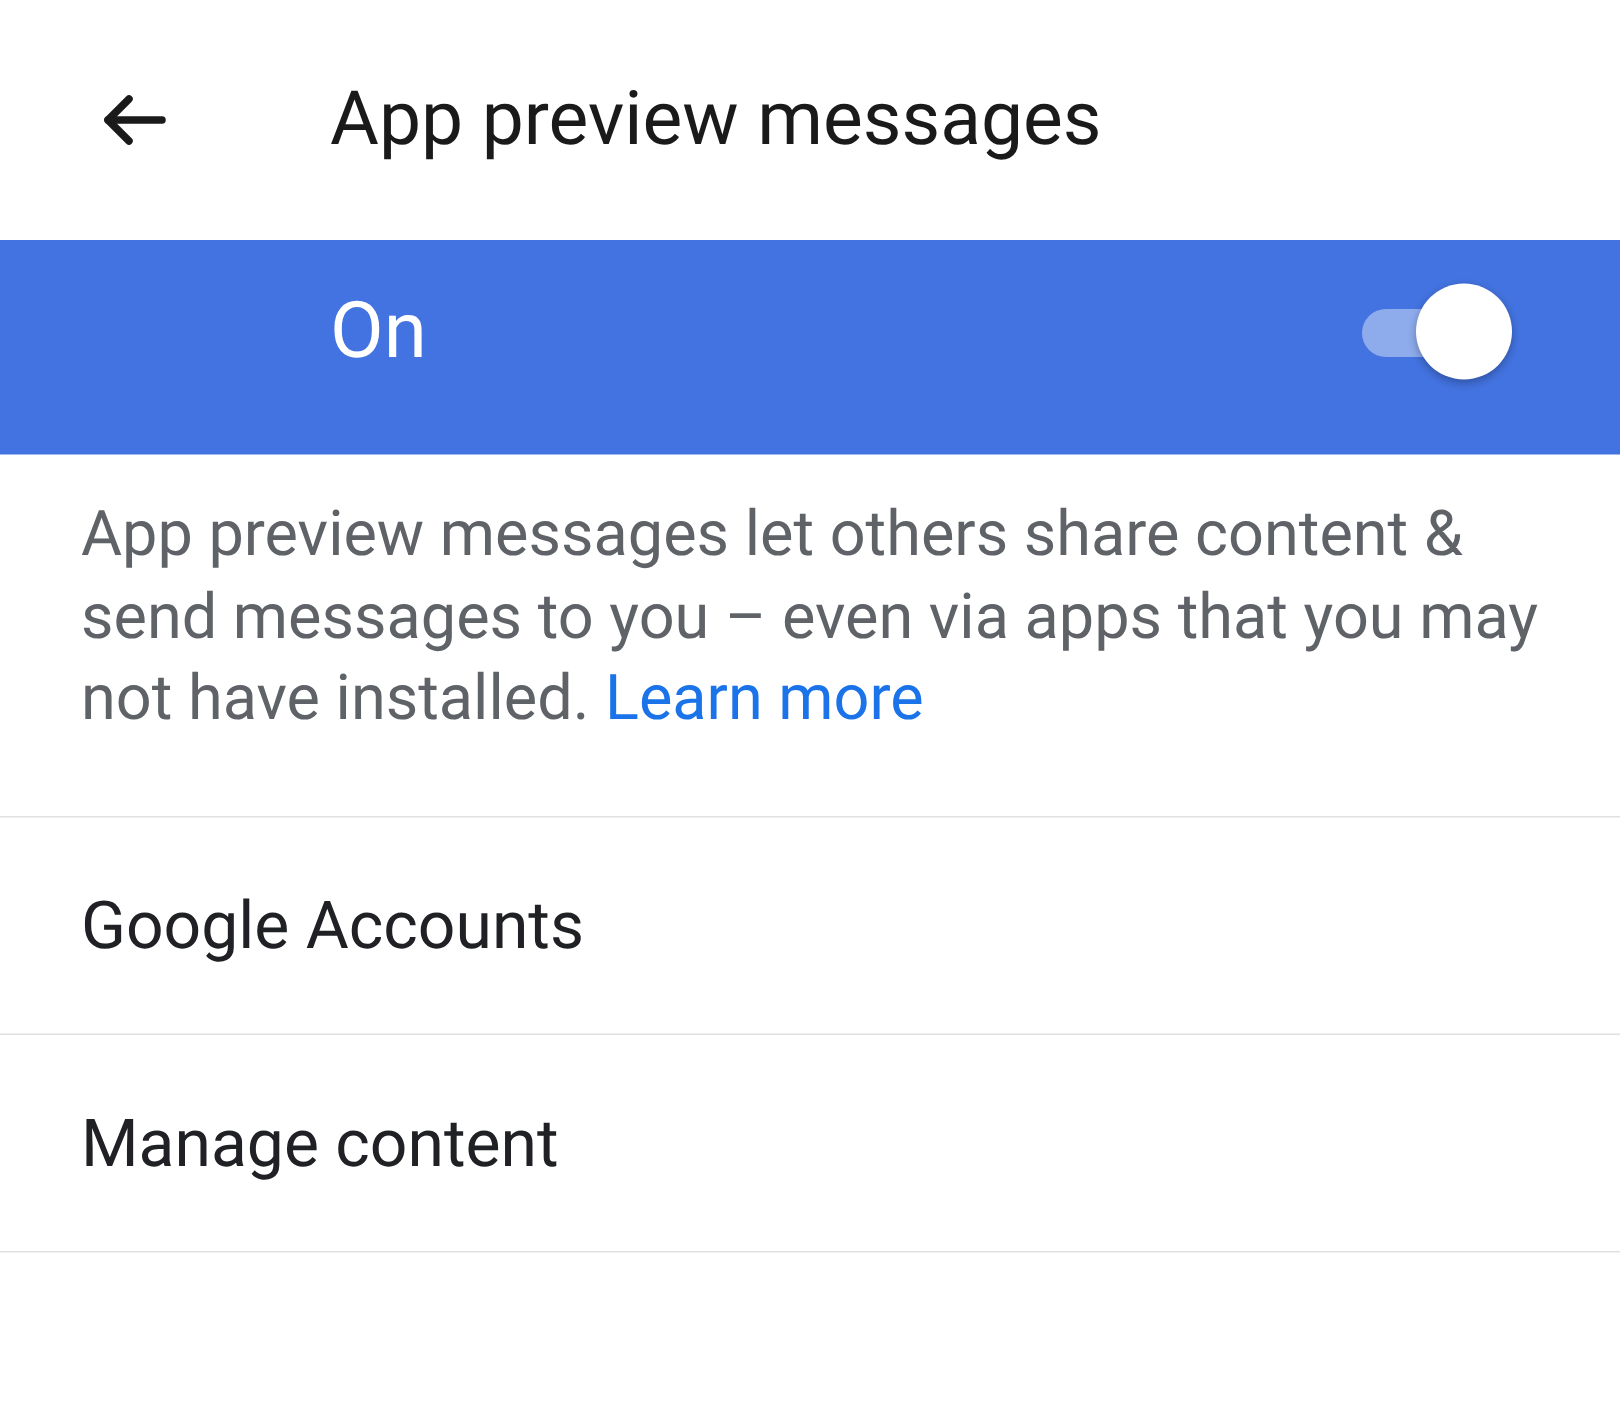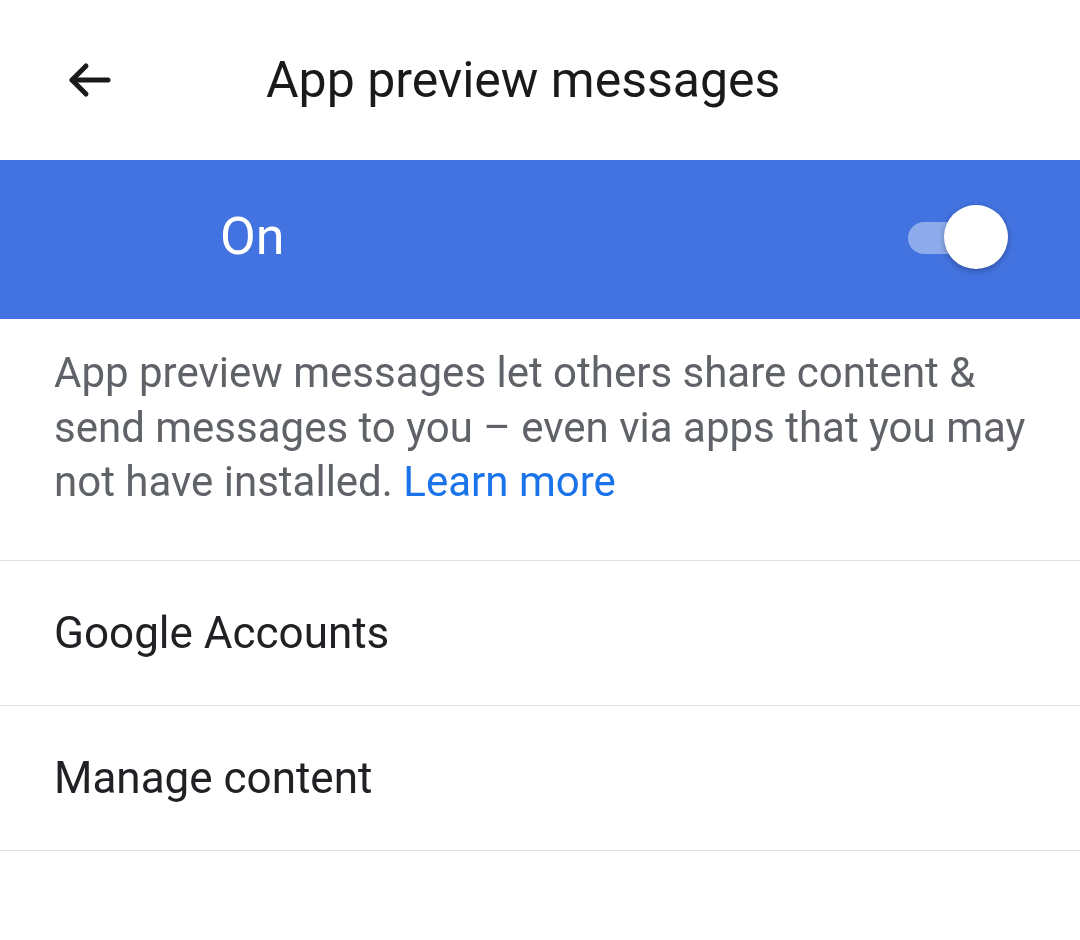--- a/index.html
+++ b/index.html
@@ -30,28 +30,27 @@
       margin-right: 100px;
     }
     .back-button svg {
       width: 48px;
       height: 48px;
     }
     .page-title {
       font-size: 50px;
       font-weight: 400;
       color: #1a1a1a;
-      margin-left: 46px;
     }
     .toggle-bar {
       background: #4373e0;
       display: flex;
       align-items: center;
       justify-content: space-between;
-      padding: 46px 72px 52px 220px;
+      padding: 30px 72px 52px 220px;
     }
     .toggle-label {
       font-size: 52px;
       font-weight: 400;
       color: #ffffff;
     }
     .toggle-switch {
       position: relative;
       width: 100px;
       height: 44px;

